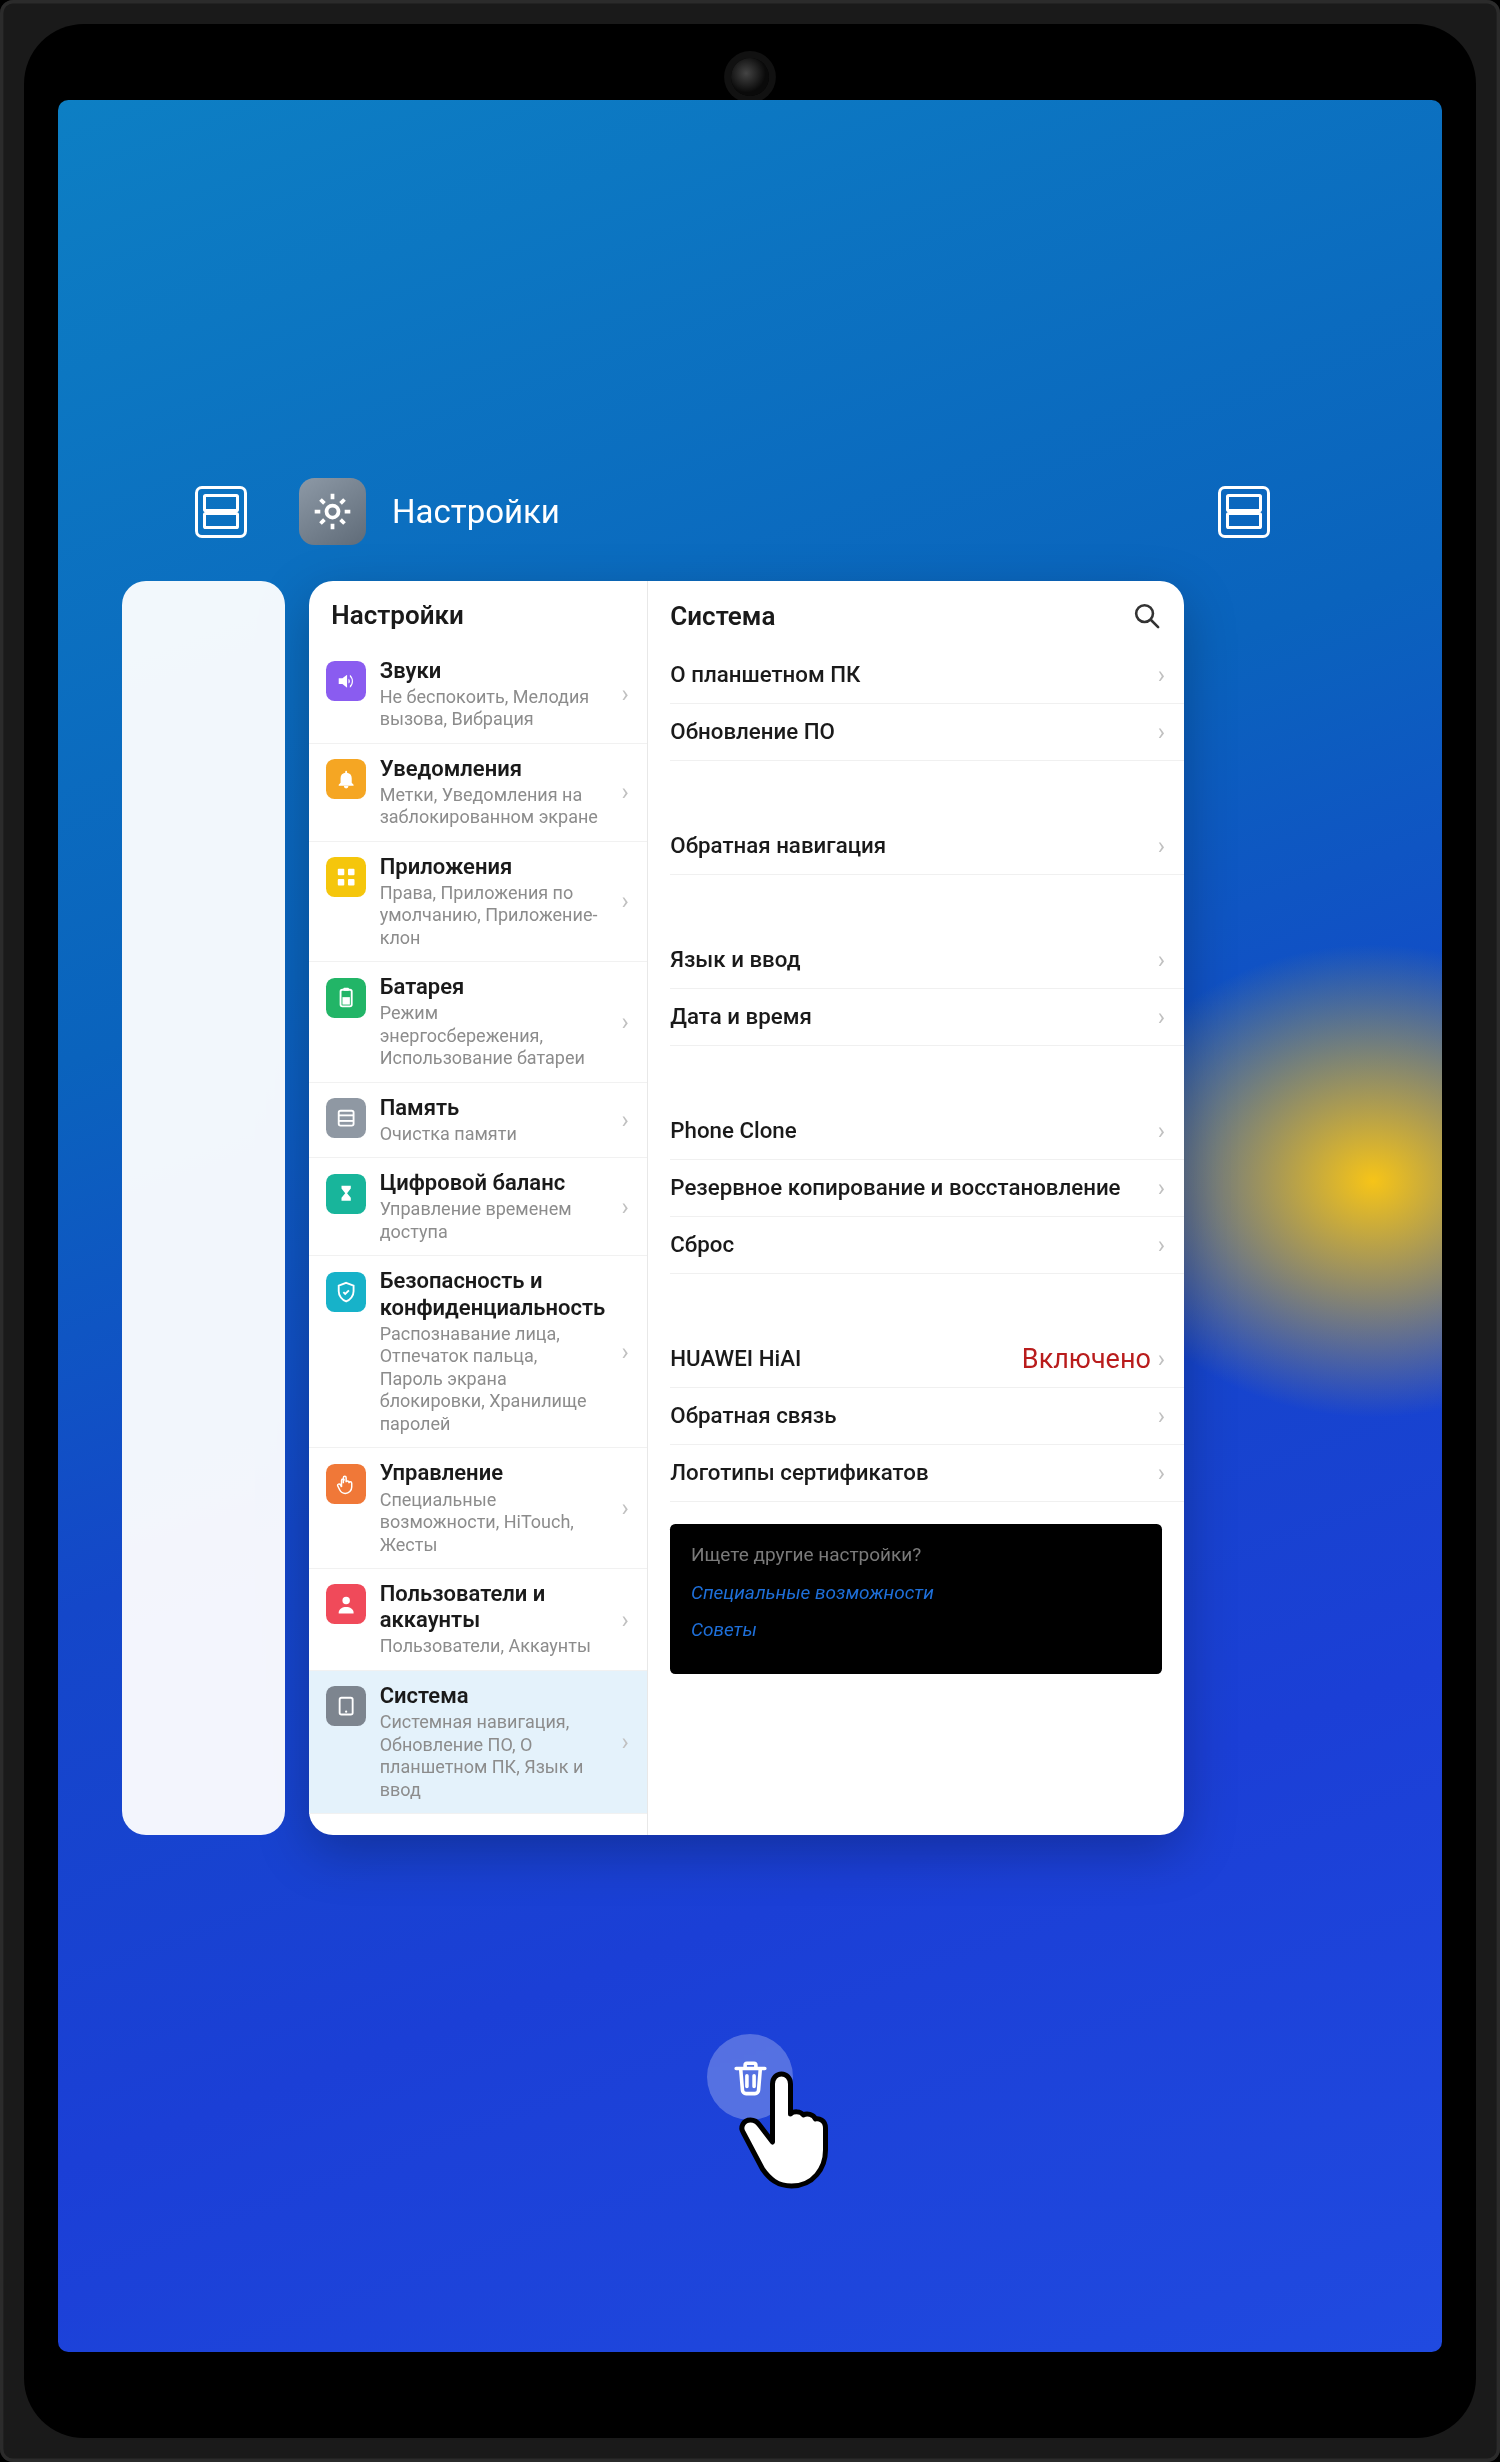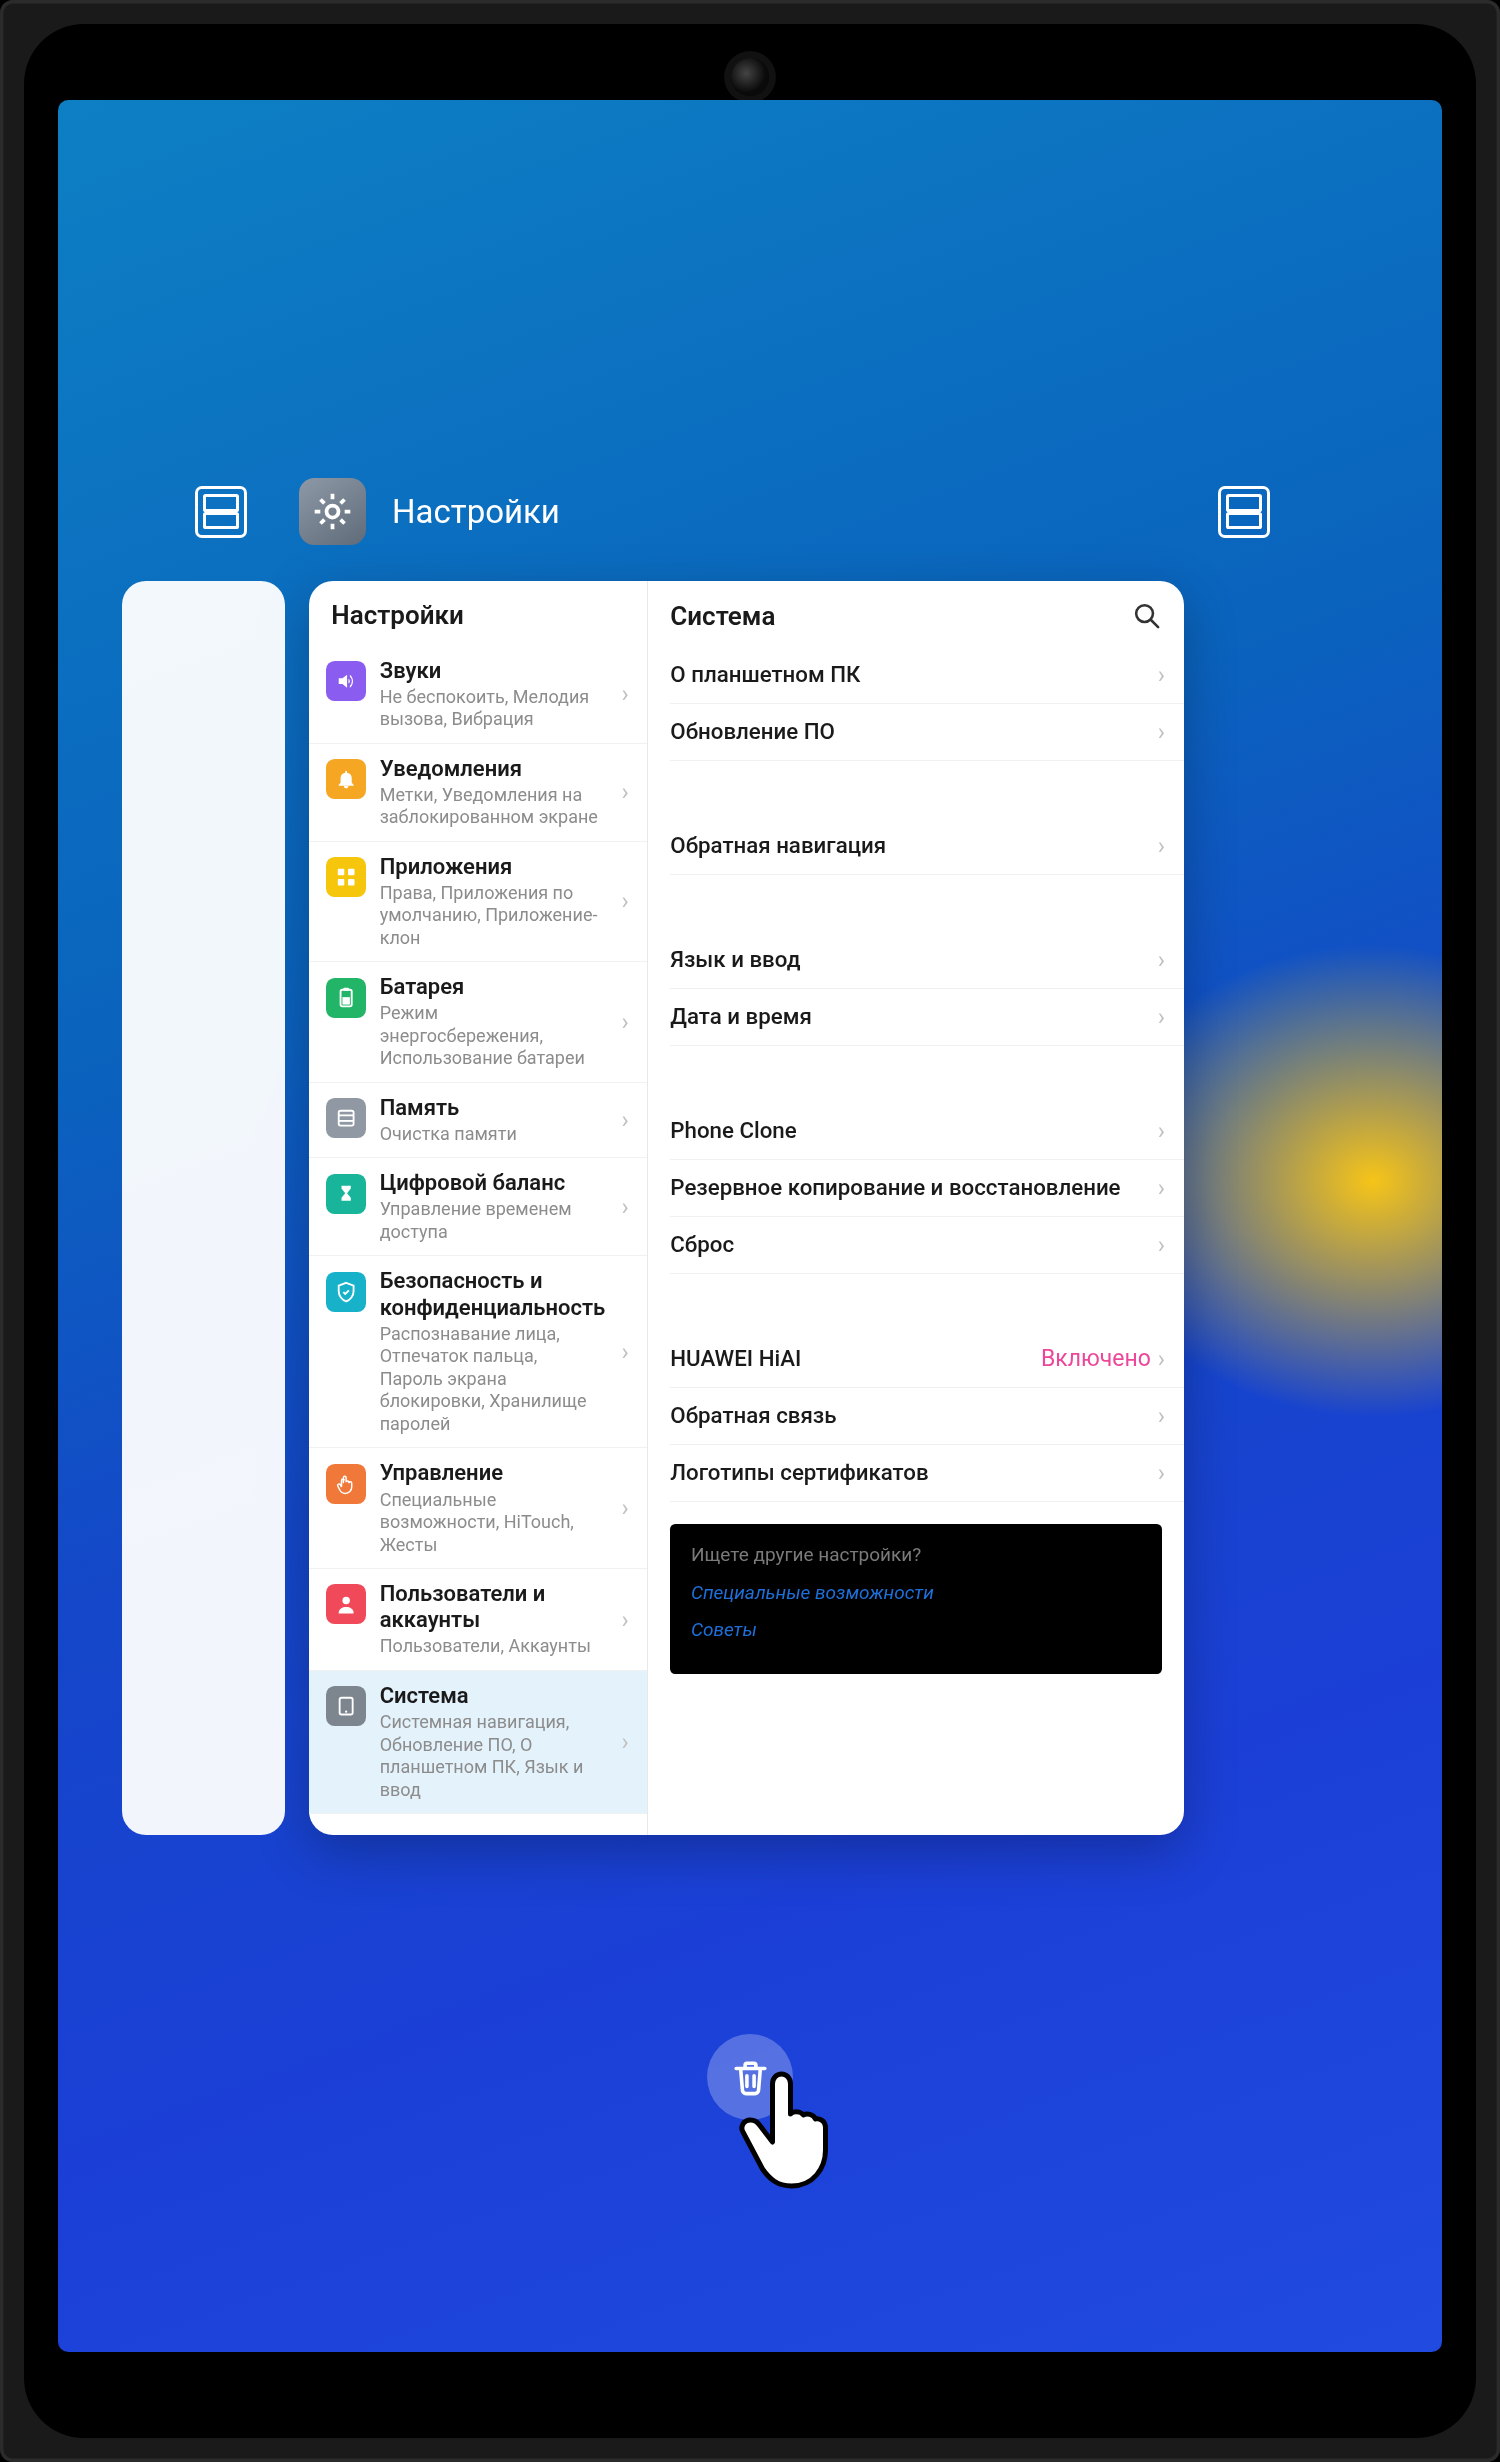--- a/index.html
+++ b/index.html
@@ -148,21 +148,21 @@
   .sys-head .col-title { padding: 0; flex: 1; }
   .search-ic { width: 31px; height: 31px; color: #333; }
   .sys-list { padding: 0 0 0 22.3px; }
   .r-item {
     display: flex; align-items: center;
     min-height: 57px;
     padding: 12px 19px 12px 0;
     border-bottom: 0.9px solid #f0f0f0;
   }
   .r-label { flex: 1; font-size: 22.3px; color: #1a1a1a; line-height: 1.25; font-weight: 500; }
-  .r-val { font-size: 23px; color: #ec4899; margin-right: 6.9px; }
+  .r-val { font-size: 27px; color: #b91c1c; margin-right: 6.9px; }
   .r-item .chev { width: auto; }
   .grp-gap { height: 19px; border: none; }
 
   .hint-box {
     margin: 22.3px 22.3px 0 22.3px;
     background: #000000;
     border-radius: 5.2px;
     padding: 19px 20.6px;
     font-size: 19px;
   }

